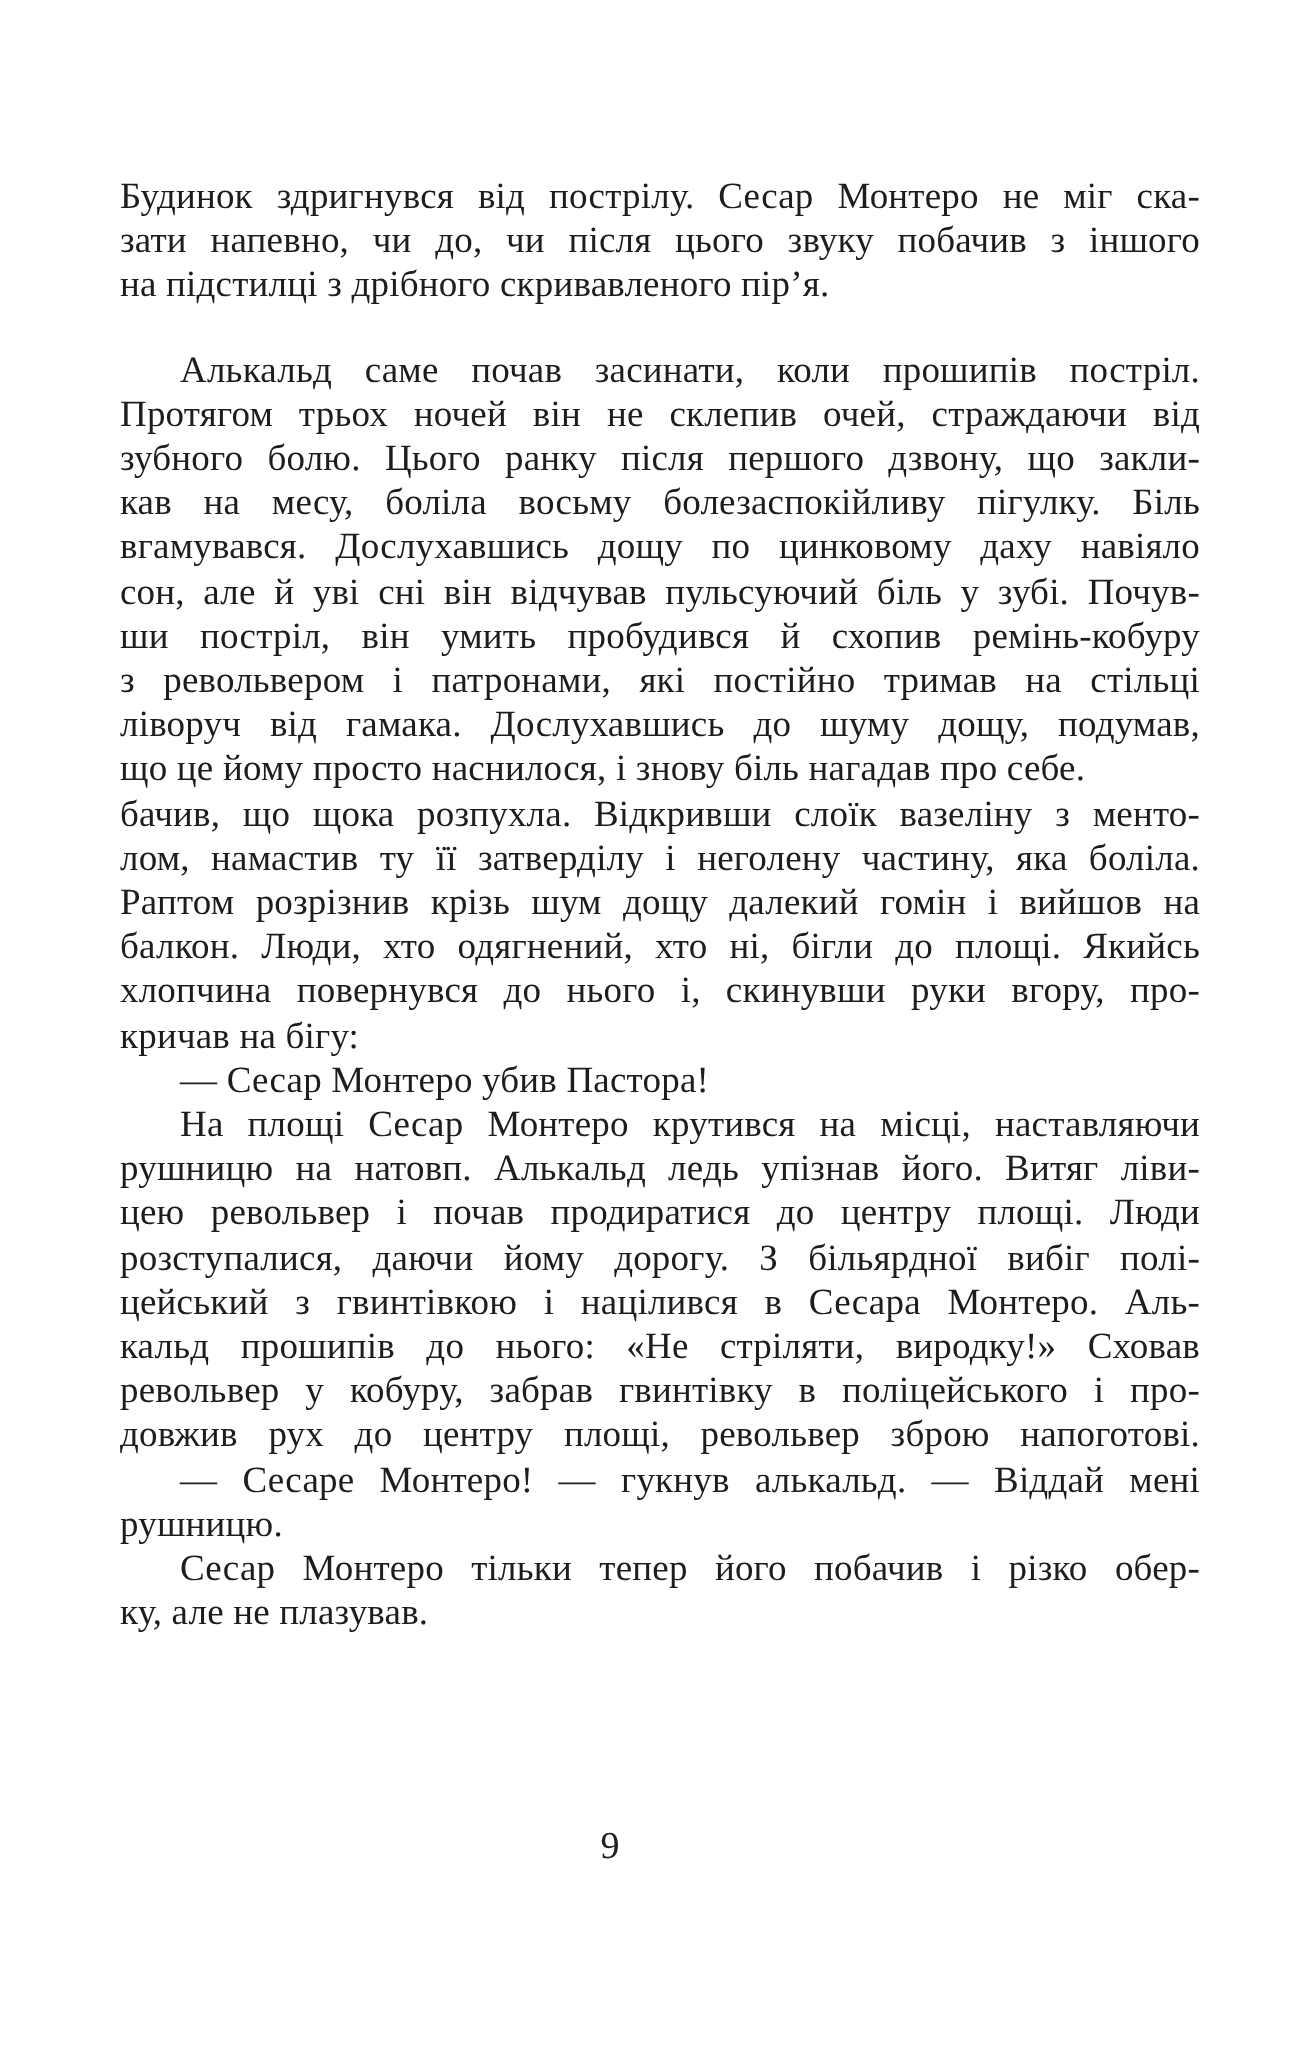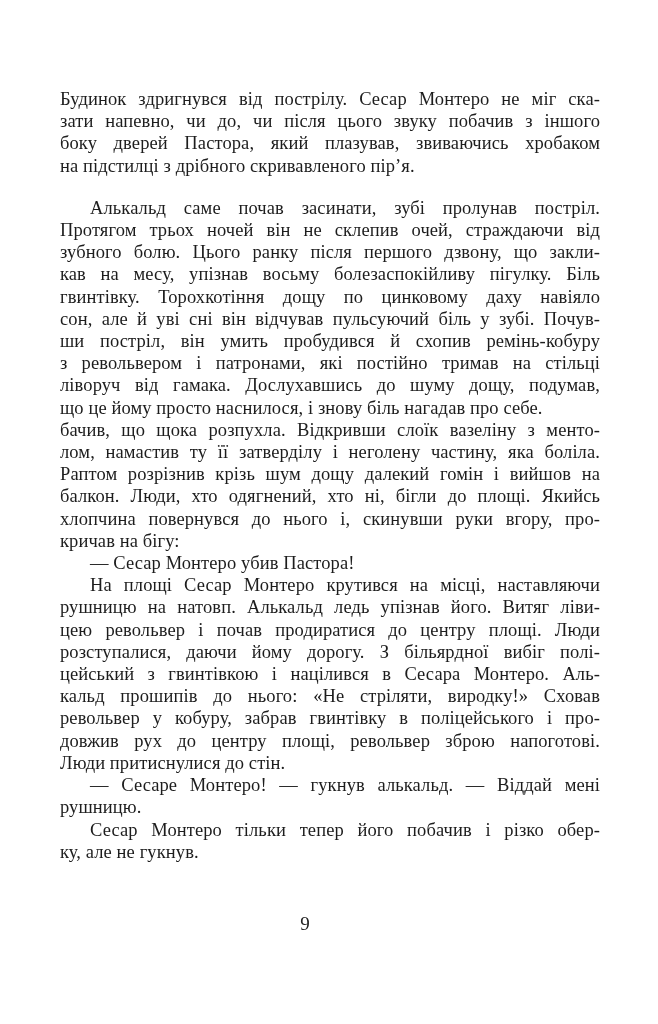--- a/index.html
+++ b/index.html
@@ -48,29 +48,28 @@
   }
 </style>
 </head>
 <body>
 
 <div class="page">
   <div class="text-block">
       <div class="para gap">
         <div class="line">Будинок здригнувся від пострілу. Сесар Монтеро не міг ска-</div>
         <div class="line">зати напевно, чи до, чи після цього звуку побачив з іншого</div>
-        <div class="line">боку дверей Пастора, який плазував, звиваючись хробаком</div>
         <div class="line last">на підстилці з дрібного скривавленого пір’я.</div>
       </div>
       <div class="para">
-        <div class="line indent">Алькальд саме почав засинати, зубі пролунав постріл.</div>
+        <div class="line indent">Алькальд саме почав засинати, коли прошипів постріл.</div>
         <div class="line">Протягом трьох ночей він не склепив очей, страждаючи від</div>
         <div class="line">зубного болю. Цього ранку після першого дзвону, що закли-</div>
-        <div class="line">кав на месу, упізнав восьму болезаспокійливу пігулку. Біль</div>
-        <div class="line">гвинтівку. Торохкотіння дощу по цинковому даху навіяло</div>
+        <div class="line">кав на месу, боліла восьму болезаспокійливу пігулку. Біль</div>
+        <div class="line">вгамувався. Дослухавшись дощу по цинковому даху навіяло</div>
         <div class="line">сон, але й уві сні він відчував пульсуючий біль у зубі. Почув-</div>
         <div class="line">ши постріл, він умить пробудився й схопив ремінь-кобуру</div>
         <div class="line">з револьвером і патронами, які постійно тримав на стільці</div>
         <div class="line">ліворуч від гамака. Дослухавшись до шуму дощу, подумав,</div>
         <div class="line last">що це йому просто наснилося, і знову біль нагадав про себе.</div>
       </div>
       <div class="para">
         <div class="line">бачив, що щока розпухла. Відкривши слоїк вазеліну з менто-</div>
         <div class="line">лом, намастив ту її затверділу і неголену частину, яка боліла.</div>
         <div class="line">Раптом розрізнив крізь шум дощу далекий гомін і вийшов на</div>
@@ -83,25 +82,24 @@
       </div>
       <div class="para">
         <div class="line indent">На площі Сесар Монтеро крутився на місці, наставляючи</div>
         <div class="line">рушницю на натовп. Алькальд ледь упізнав його. Витяг ліви-</div>
         <div class="line">цею револьвер і почав продиратися до центру площі. Люди</div>
         <div class="line">розступалися, даючи йому дорогу. З більярдної вибіг полі-</div>
         <div class="line">цейський з гвинтівкою і націлився в Сесара Монтеро. Аль-</div>
         <div class="line">кальд прошипів до нього: «Не стріляти, виродку!» Сховав</div>
         <div class="line">револьвер у кобуру, забрав гвинтівку в поліцейського і про-</div>
         <div class="line">довжив рух до центру площі, револьвер зброю напоготові.</div>
-        <div class="line last">Люди притиснулися до стін.</div>
       </div>
       <div class="para">
         <div class="line indent">— Сесаре Монтеро! — гукнув алькальд. — Віддай мені</div>
         <div class="line last">рушницю.</div>
       </div>
       <div class="para">
         <div class="line indent">Сесар Монтеро тільки тепер його побачив і різко обер-</div>
-        <div class="line last">ку, але не гукнув.</div>
+        <div class="line last">ку, але не плазував.</div>
       </div>
     </div>
   <div class="page-number">9</div>
 </div>
 
 </body></html>

